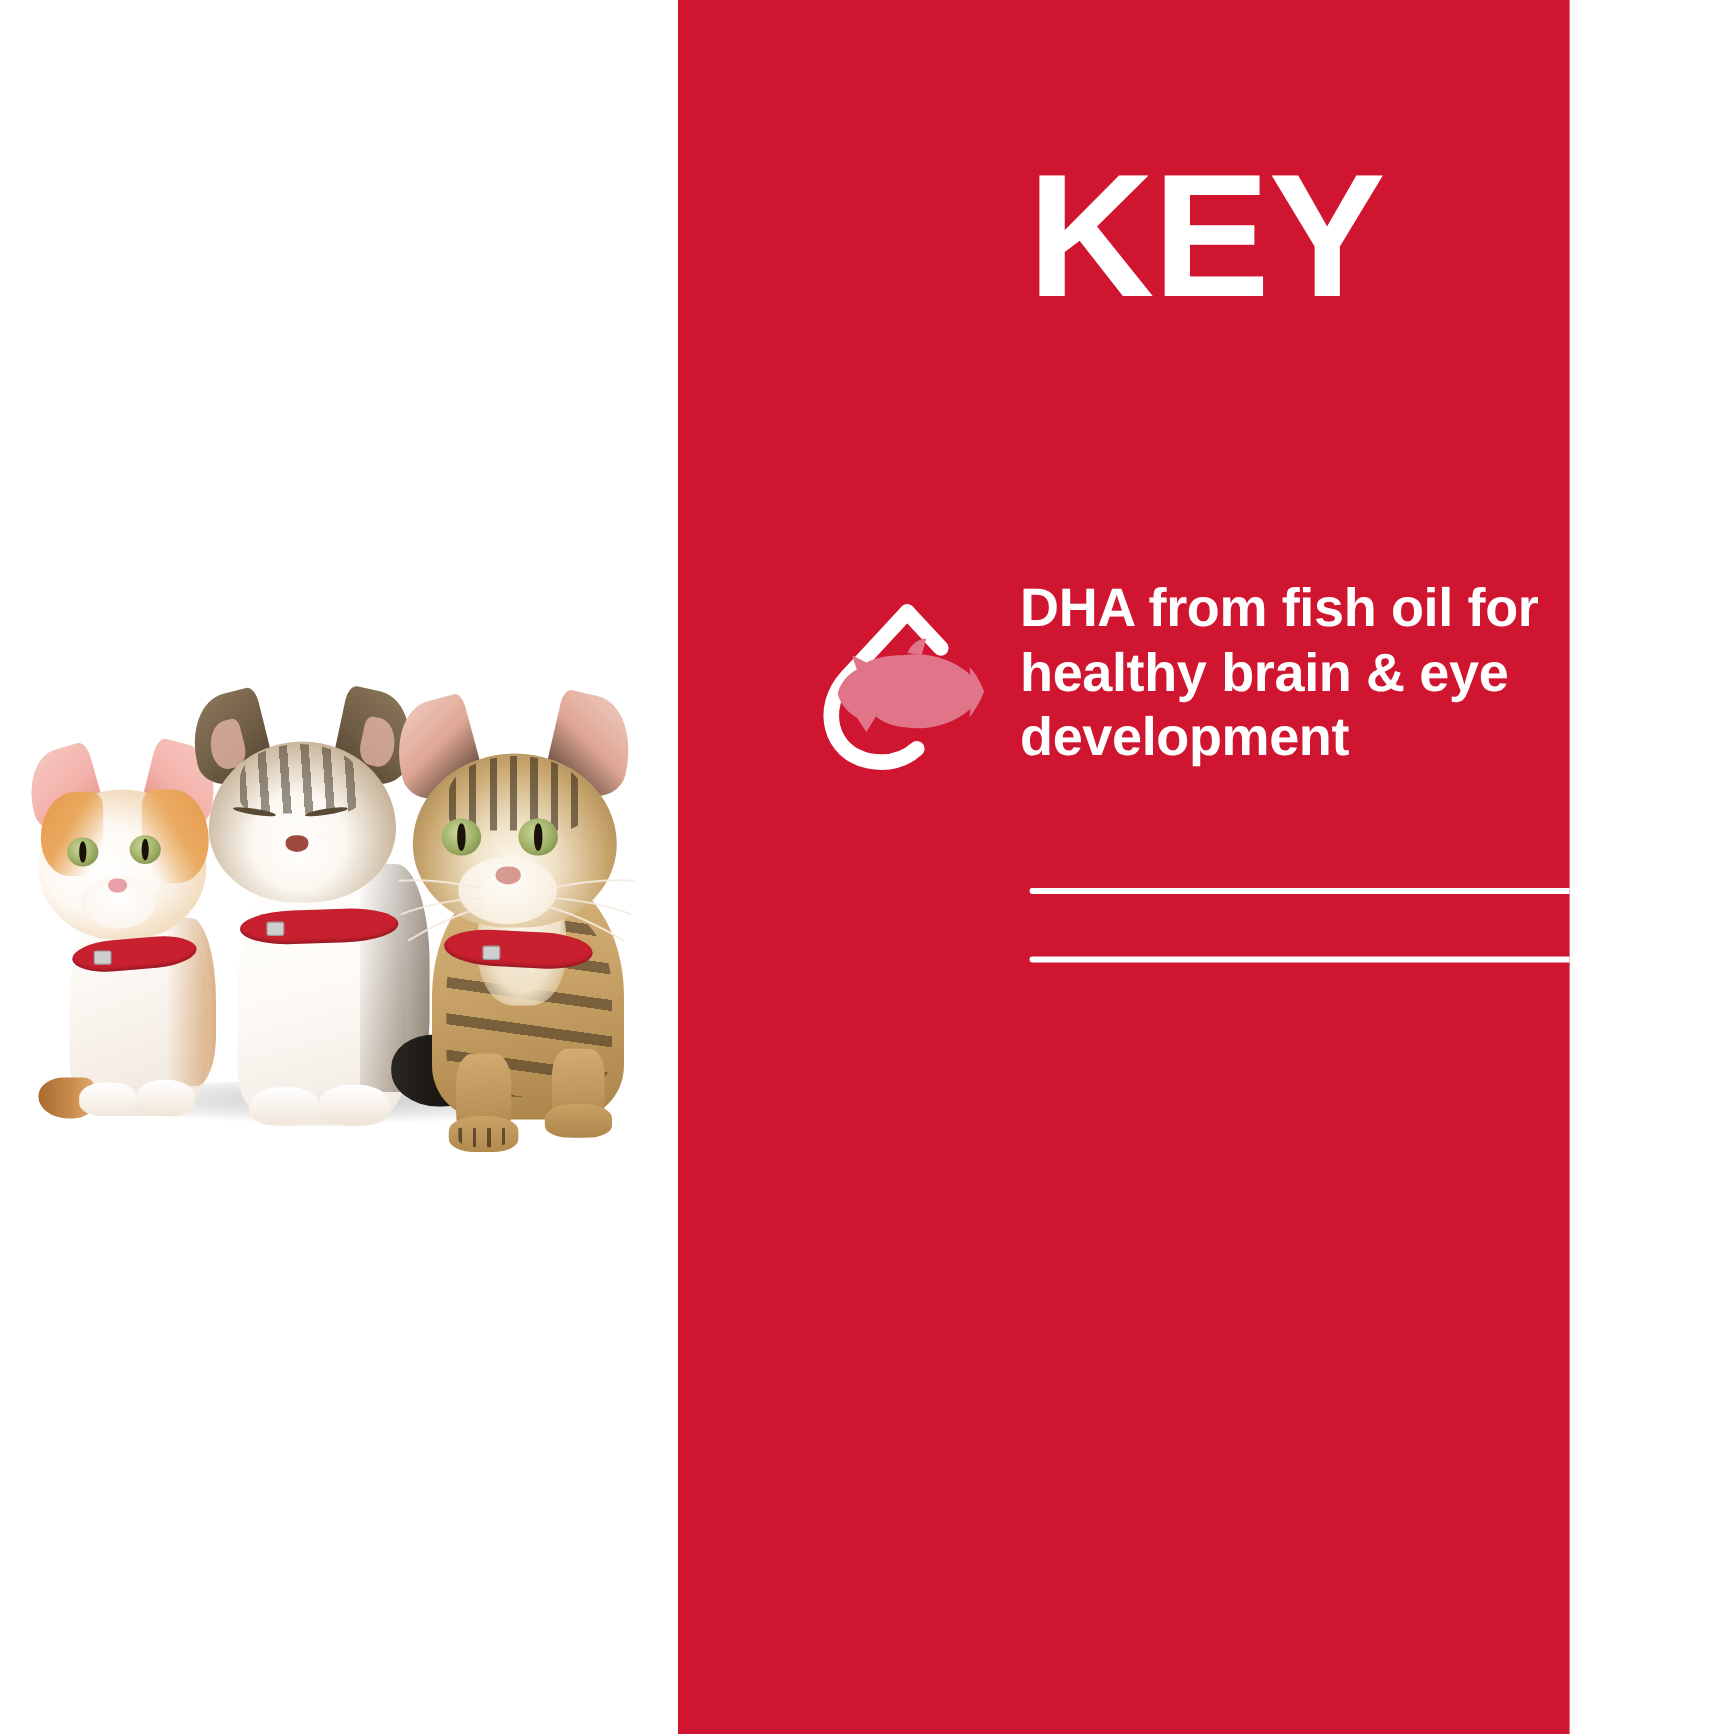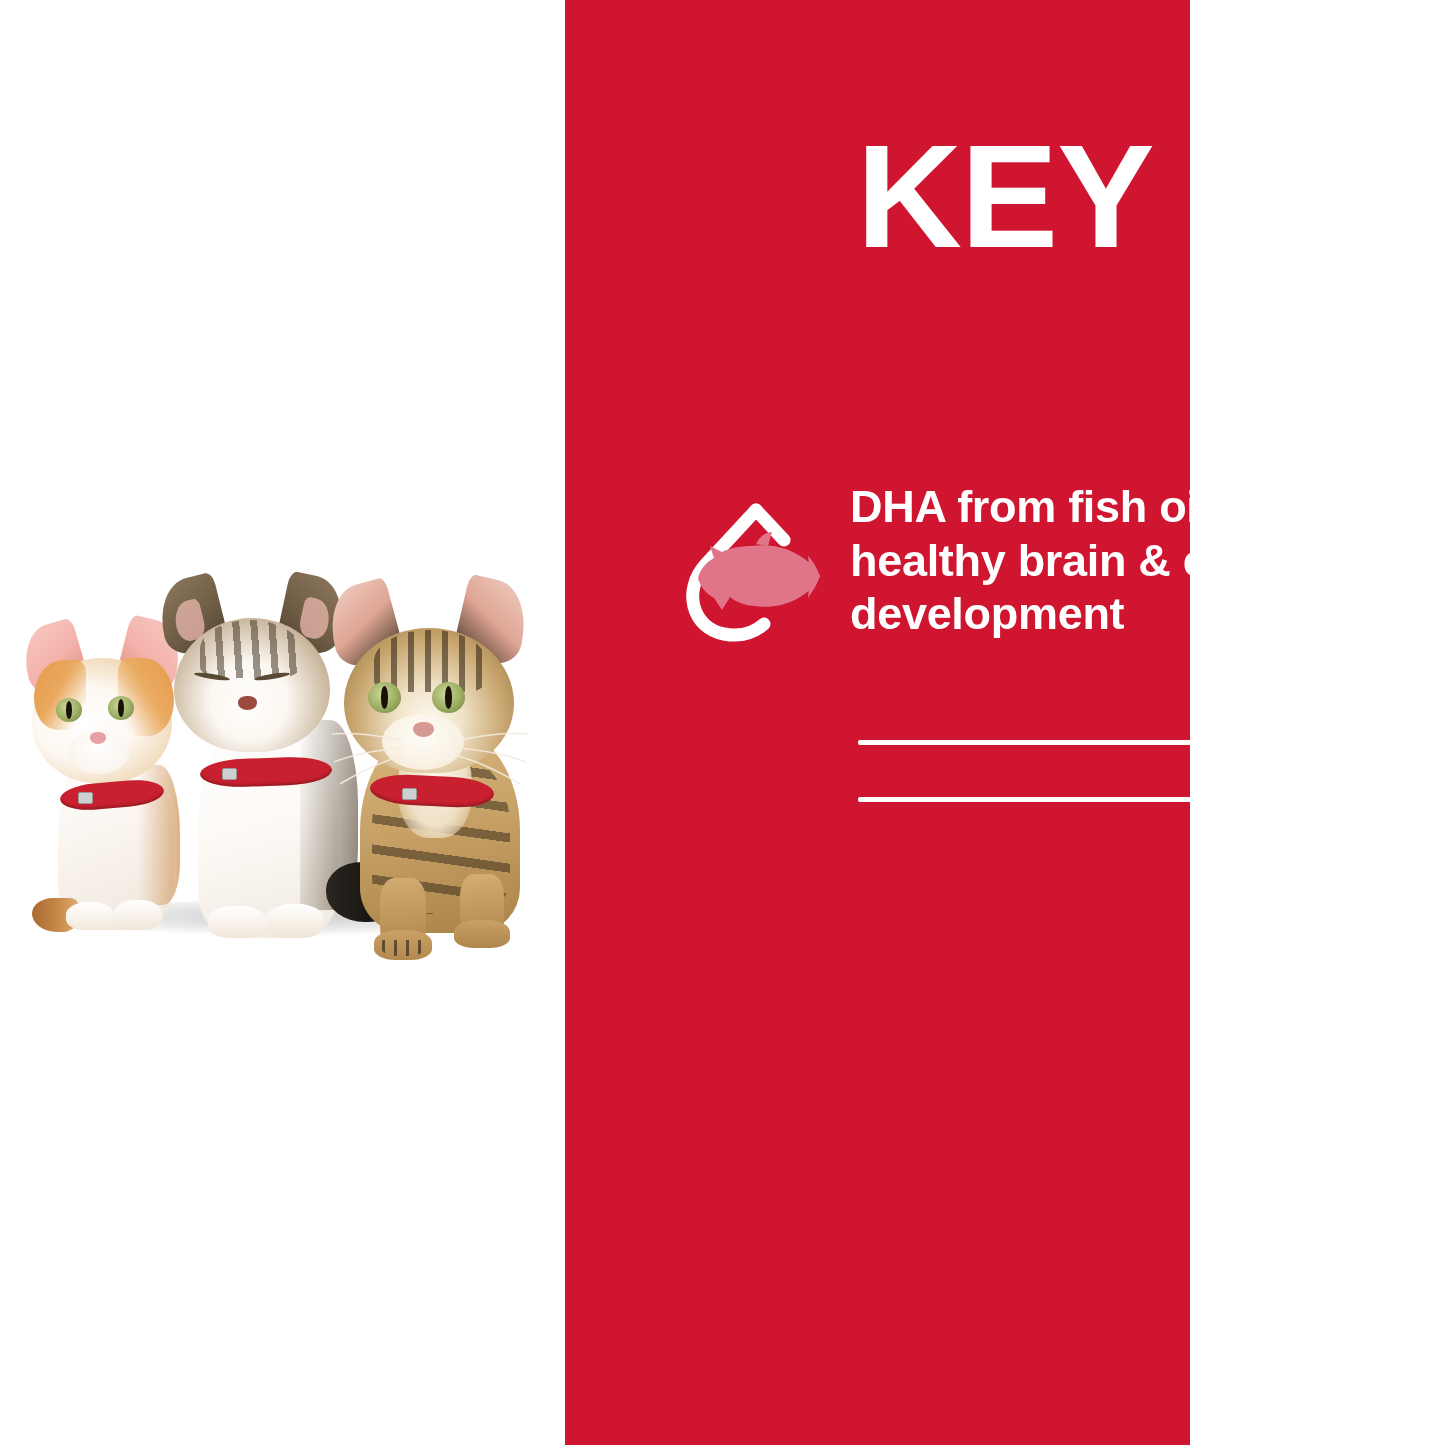--- a/index.html
+++ b/index.html
@@ -6,21 +6,21 @@
     margin: 0;
     padding: 0;
     background: #ffffff;
   }
   body {
     font-family: "Liberation Sans", sans-serif;
   }
 
   #page {
     position: relative;
-    width: 1190px;
+    width: 1308px;
     height: 1445px;
     overflow: hidden;
     background: #ffffff;
   }
 
   
   .left-panel {
     position: absolute;
     left: 0; top: 0;
     width: 565px; height: 1445px;

